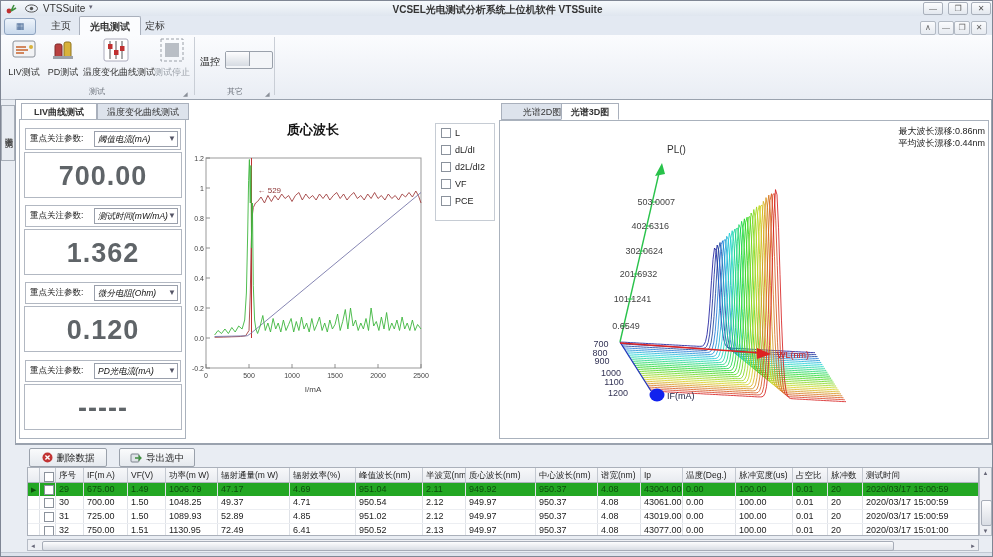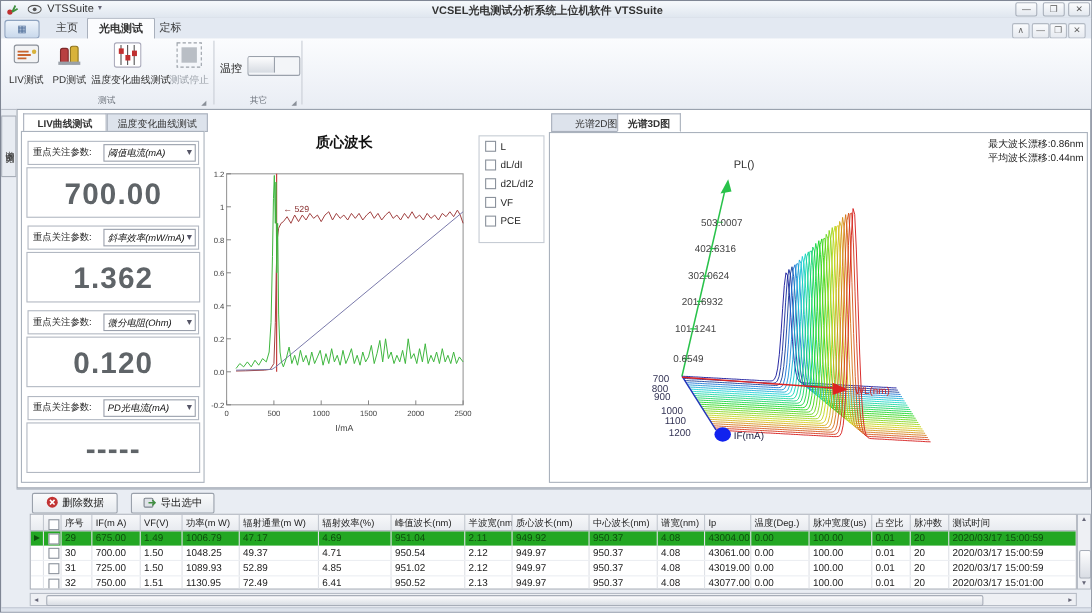--- a/index.html
+++ b/index.html
@@ -163,21 +163,21 @@
     <div class="combo">
       <span class="opt">阈值电流(mA)</span>
       <span class="car">▼</span>
     </div>
   </div>
   <div class="abs big-value" style="top:151px">700.00</div>
 
   <div class="abs combo-row" style="top:204px">
     <span class="plabel">重点关注参数:</span>
     <div class="combo">
-      <span class="opt">斜率效率(mW/mA)</span>
+      <span class="opt">测试时间(mW/mA)</span>
       <span class="car">▼</span>
     </div>
   </div>
   <div class="abs big-value" style="top:228px">1.362</div>
 
   <div class="abs combo-row" style="top:281px">
     <span class="plabel">重点关注参数:</span>
     <div class="combo">
       <span class="opt">微分电阻(Ohm)</span>
       <span class="car">▼</span>

